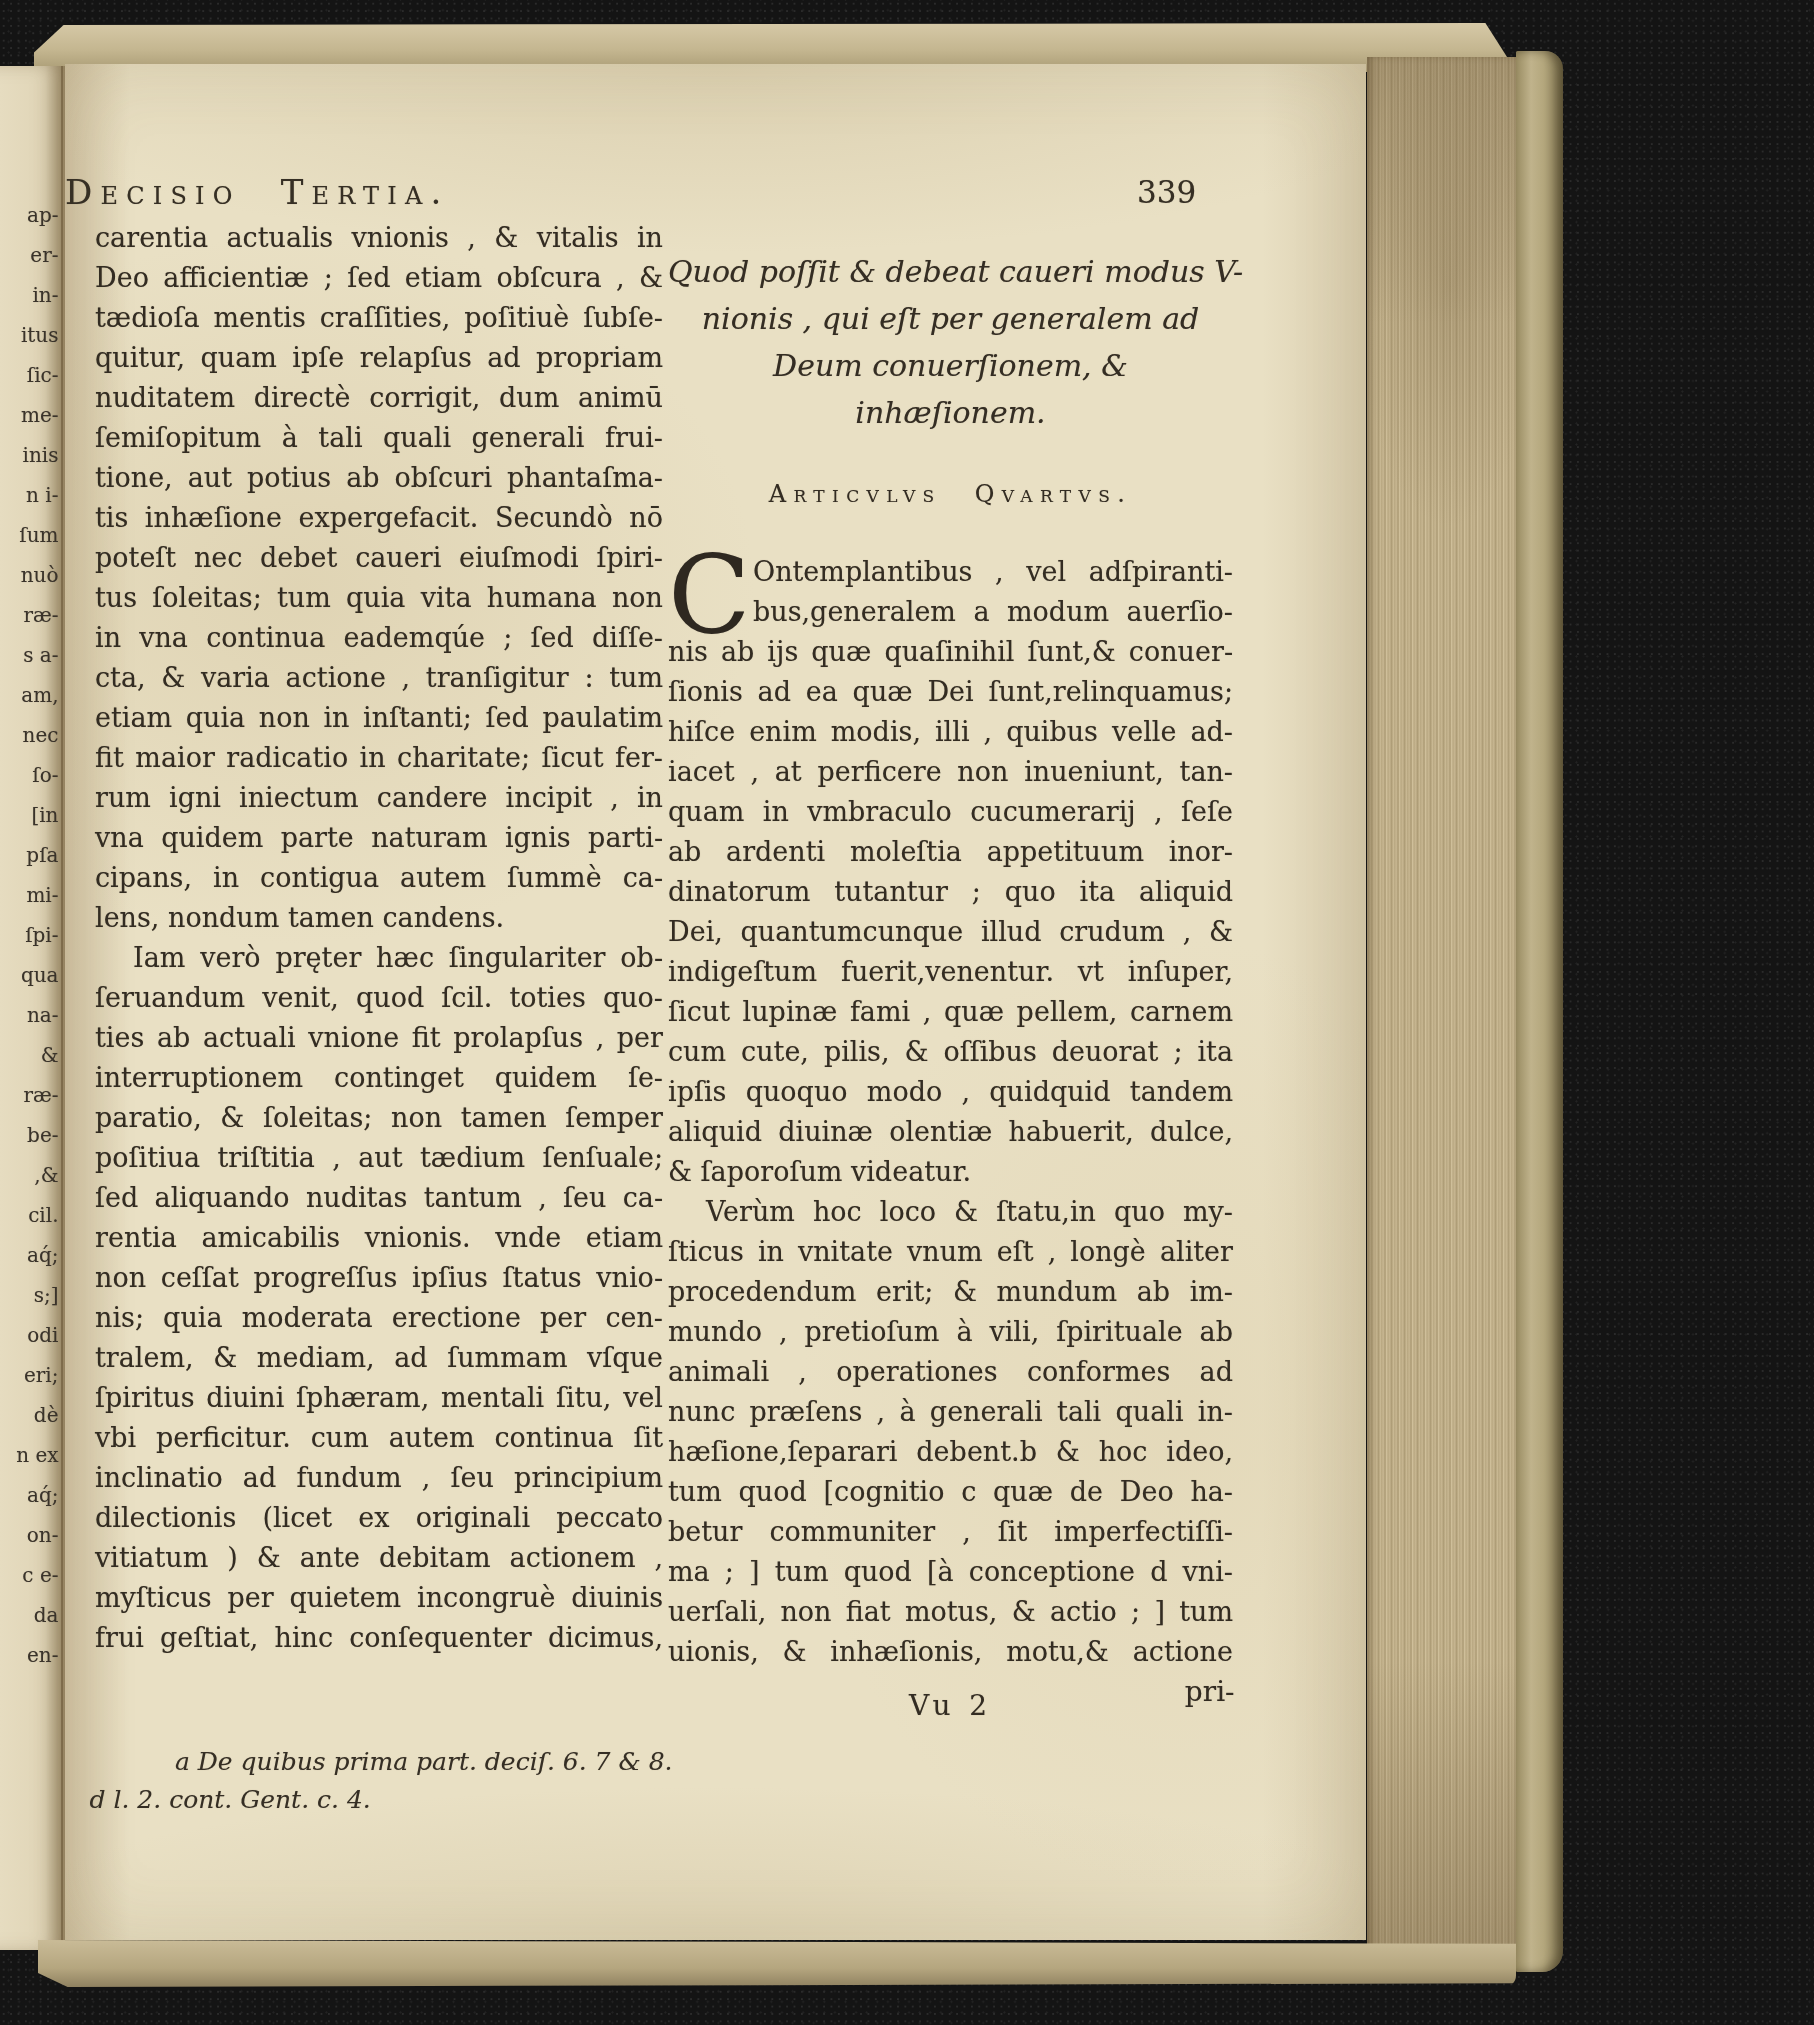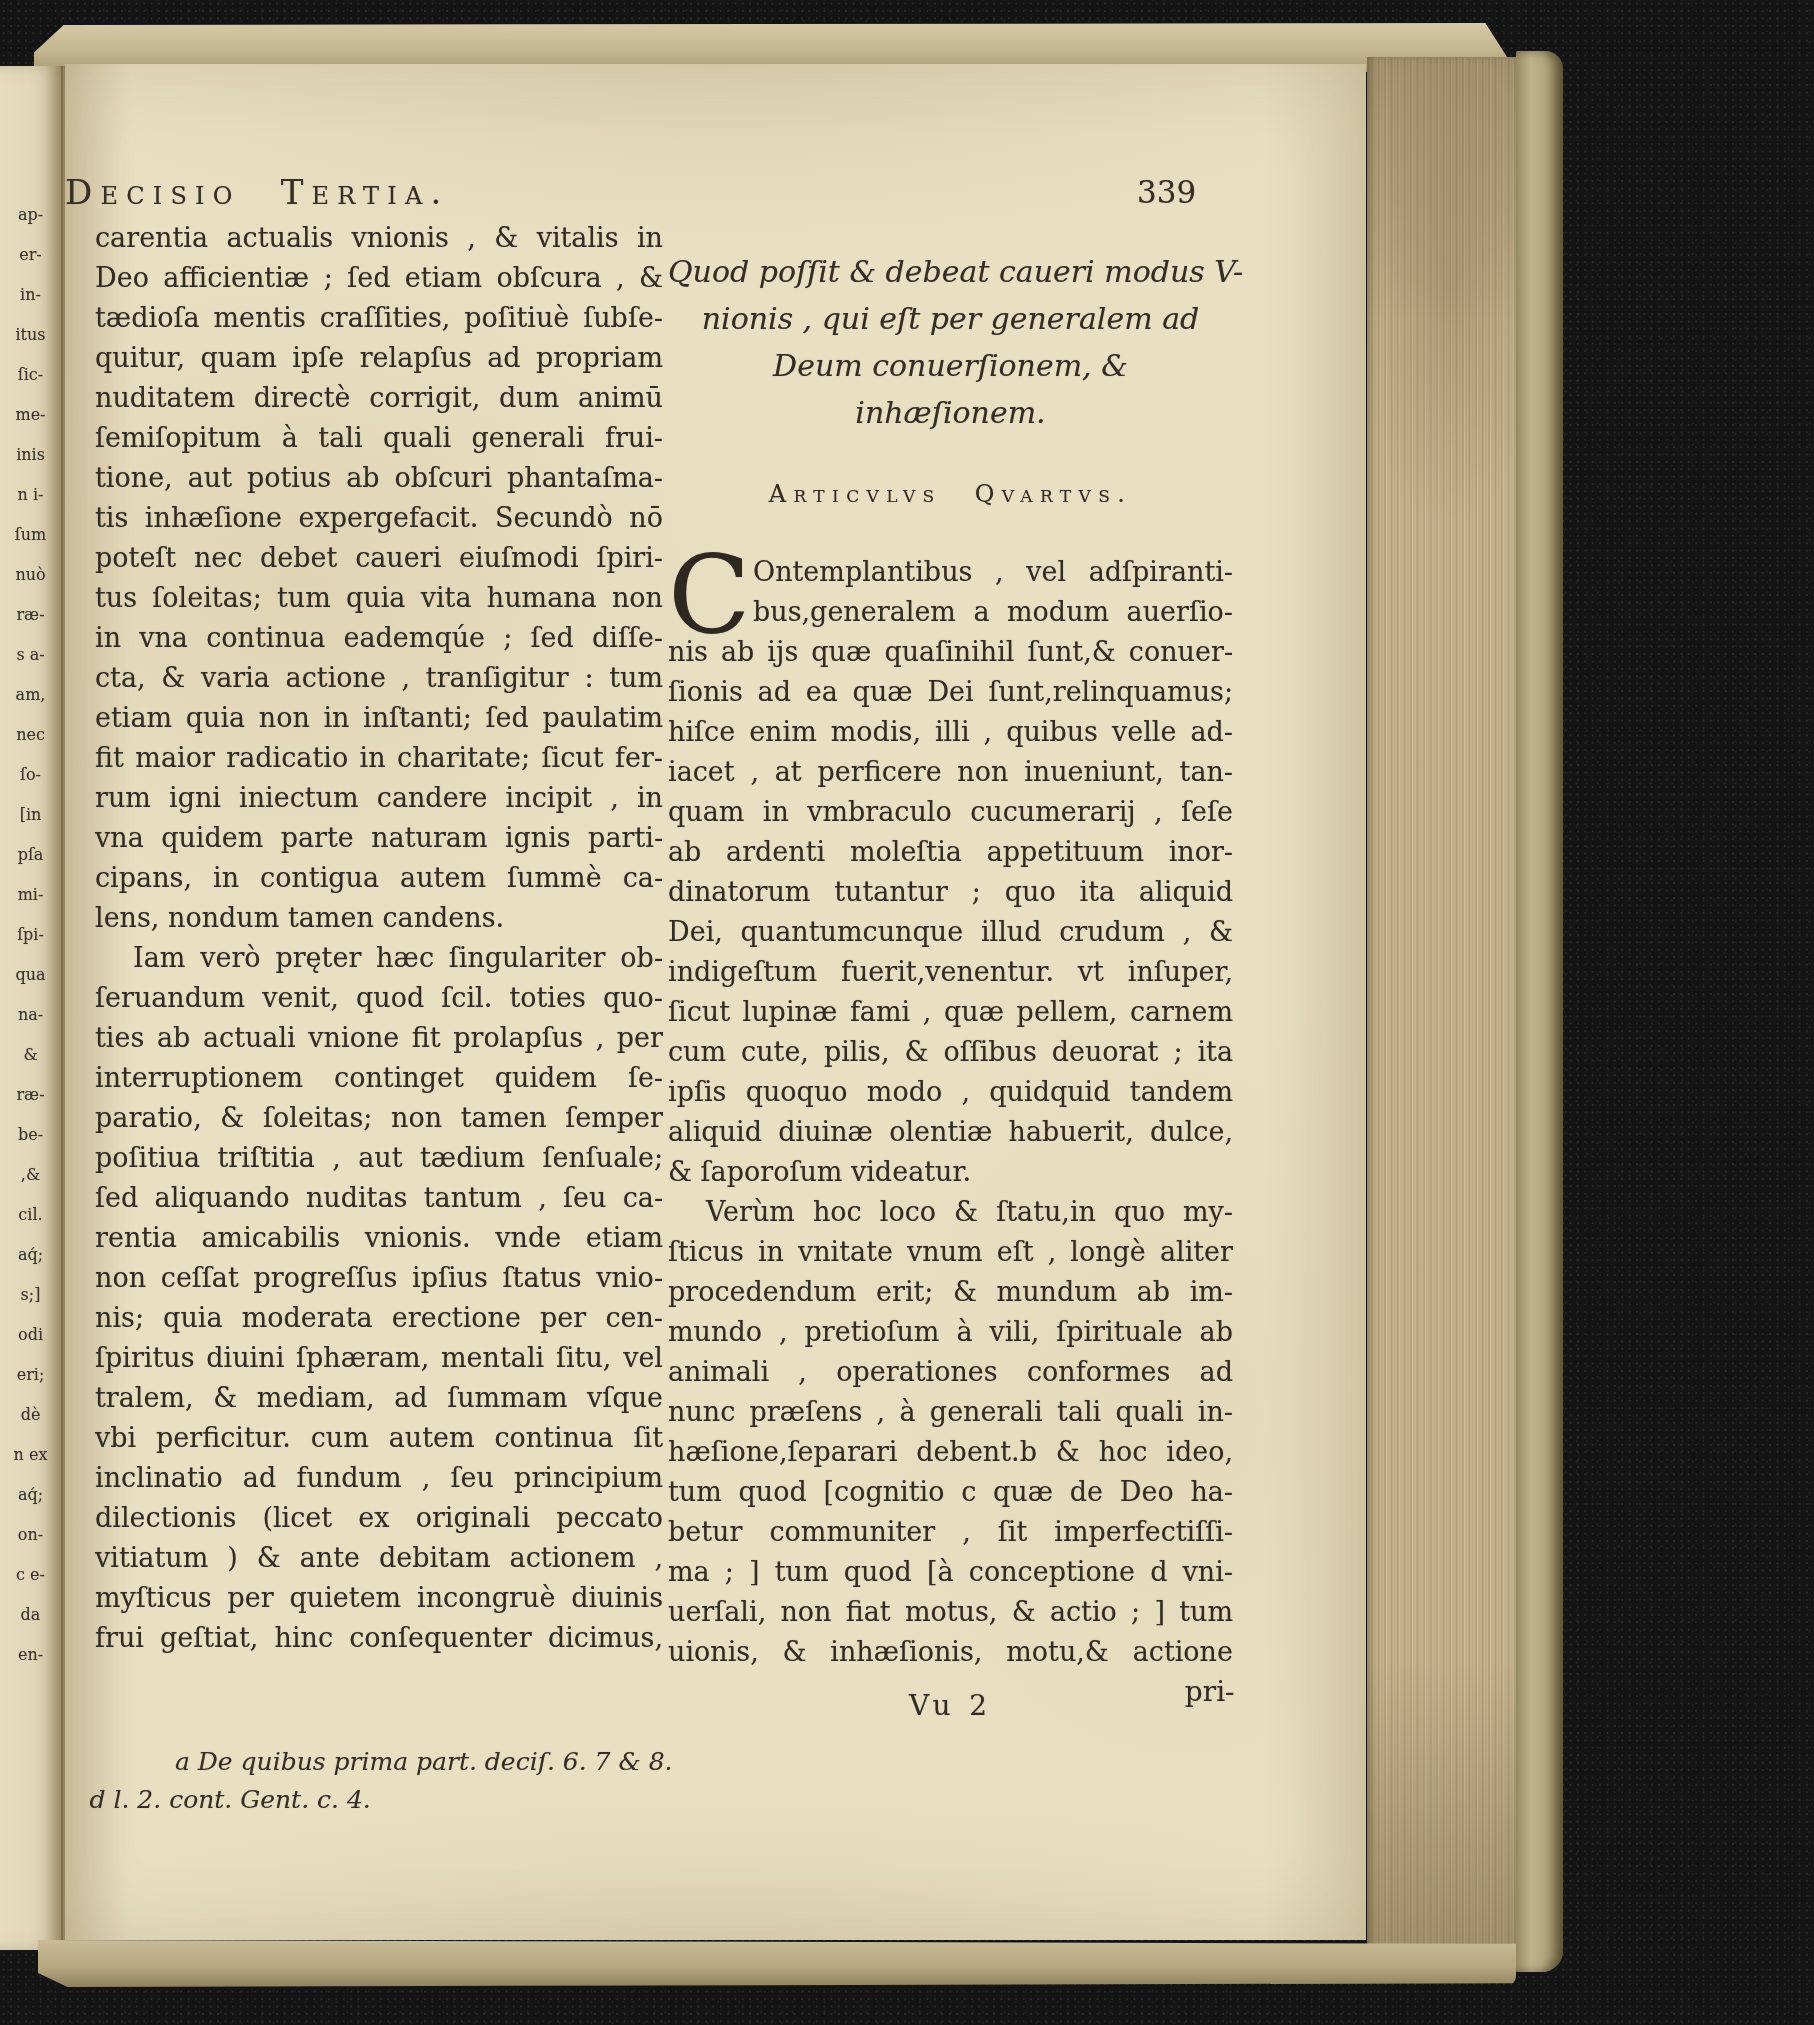--- a/index.html
+++ b/index.html
@@ -26,21 +26,21 @@
     position:absolute;left:0;top:43px;width:65px;height:1884px;
     background:linear-gradient(90deg,#e6dcc0 0%,#e0d5b7 70%,#c9bb97 100%);
     box-shadow:inset -18px 0 21px -8.2px rgba(84,62,30,.55);
   }
   .prev-sliver::after{
     content:"";position:absolute;right:1.6px;top:0;width:2.5px;height:100%;
     background:rgba(90,70,40,.45);
   }
   .frag-col{
     position:absolute;right:6.5px;top:129px;width:56px;
-    font-size:16px;line-height:40px;color:#3a332a;text-align:center;
+    font-size:20px;line-height:40px;color:#3a332a;text-align:right;
     text-shadow:0 0 0.8px rgba(58,51,42,.35);
   }
   .main-page{
     position:absolute;left:65px;top:41px;width:1301px;height:1876px;
     background-color:#e9e0c4;
     background-image:
       radial-gradient(ellipse 736px 573px at 18% 28%, rgba(214,200,164,.5), transparent 62%),
       radial-gradient(ellipse 622px 769px at 86% 72%, rgba(221,208,173,.45), transparent 62%),
       radial-gradient(ellipse 1064px 262px at 50% 0%, rgba(199,184,147,.38), transparent 72%),
       radial-gradient(ellipse 1064px 213px at 50% 100%, rgba(196,181,143,.32), transparent 72%),
@@ -197,22 +197,22 @@
             <div class="line">Iam verò pręter hæc ſingulariter ob-</div>
             <div class="line">ſeruandum venit, quod ſcil. toties quo-</div>
             <div class="line">ties ab actuali vnione fit prolapſus , per</div>
             <div class="line">interruptionem continget quidem ſe-</div>
             <div class="line">paratio, &amp; ſoleitas; non tamen ſemper</div>
             <div class="line">poſitiua triſtitia , aut tædium ſenſuale;</div>
             <div class="line">ſed aliquando nuditas tantum , ſeu ca-</div>
             <div class="line">rentia amicabilis vnionis. vnde etiam</div>
             <div class="line">non ceſſat progreſſus ipſius ſtatus vnio-</div>
             <div class="line">nis; quia moderata erectione per cen-</div>
+            <div class="line">tralem, &amp; mediam, ad ſummam vſque</div>
             <div class="line">ſpiritus diuini ſphæram, mentali ſitu, vel</div>
-            <div class="line">tralem, &amp; mediam, ad ſummam vſque</div>
             <div class="line">vbi perficitur. cum autem continua ſit</div>
             <div class="line">inclinatio ad fundum , ſeu principium</div>
             <div class="line">dilectionis (licet ex originali peccato</div>
             <div class="line">vitiatum ) &amp; ante debitam actionem ,</div>
             <div class="line">myſticus per quietem incongruè diuinis</div>
             <div class="line">frui geſtiat, hinc conſequenter dicimus,</div>
           </div>
       </div>
 
       <div class="col right-col">

